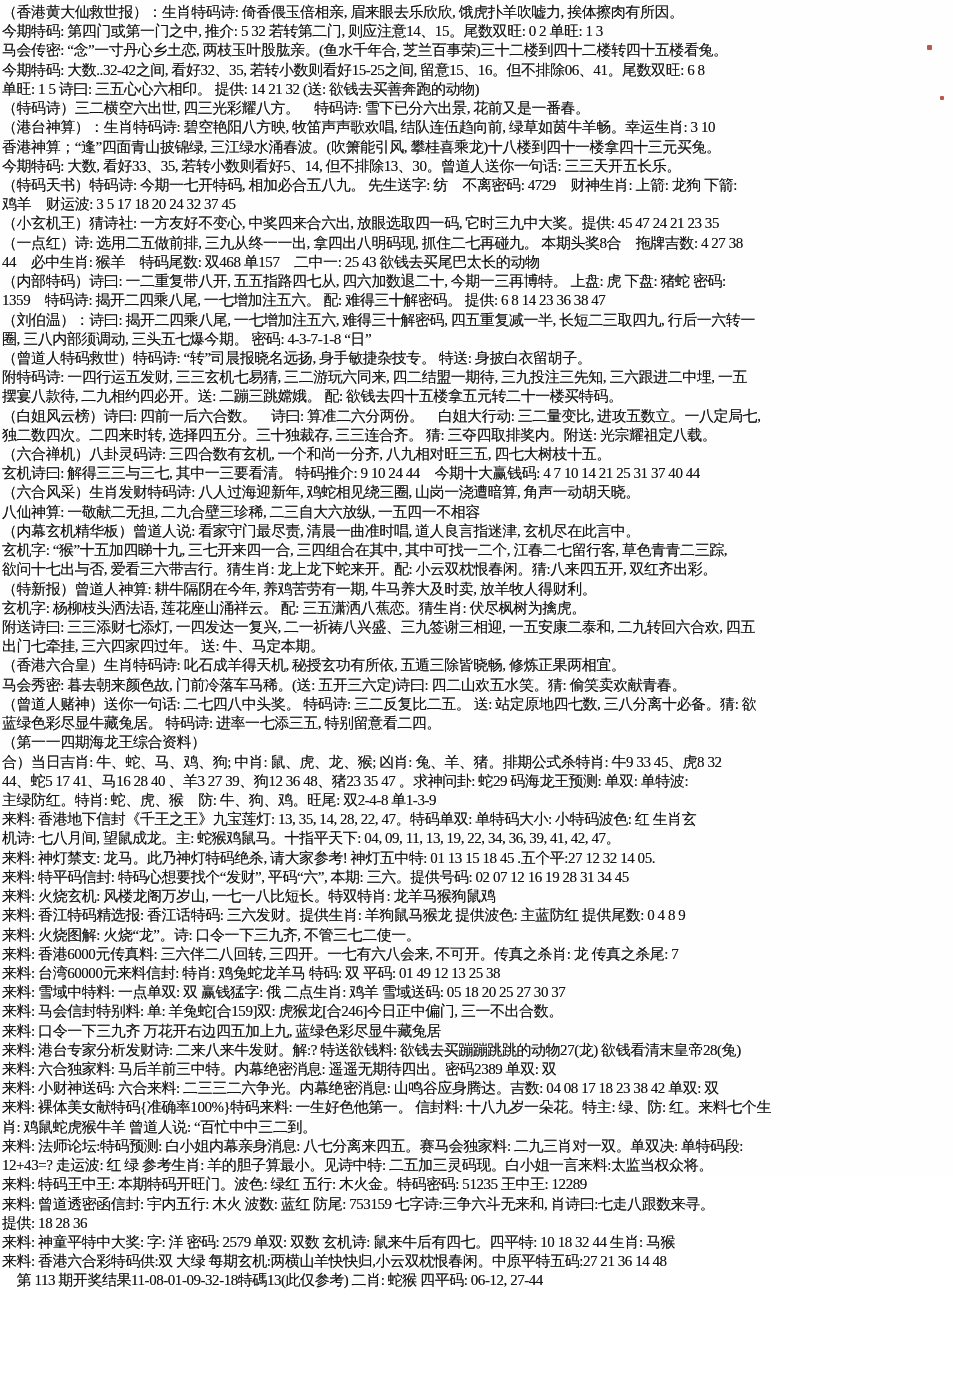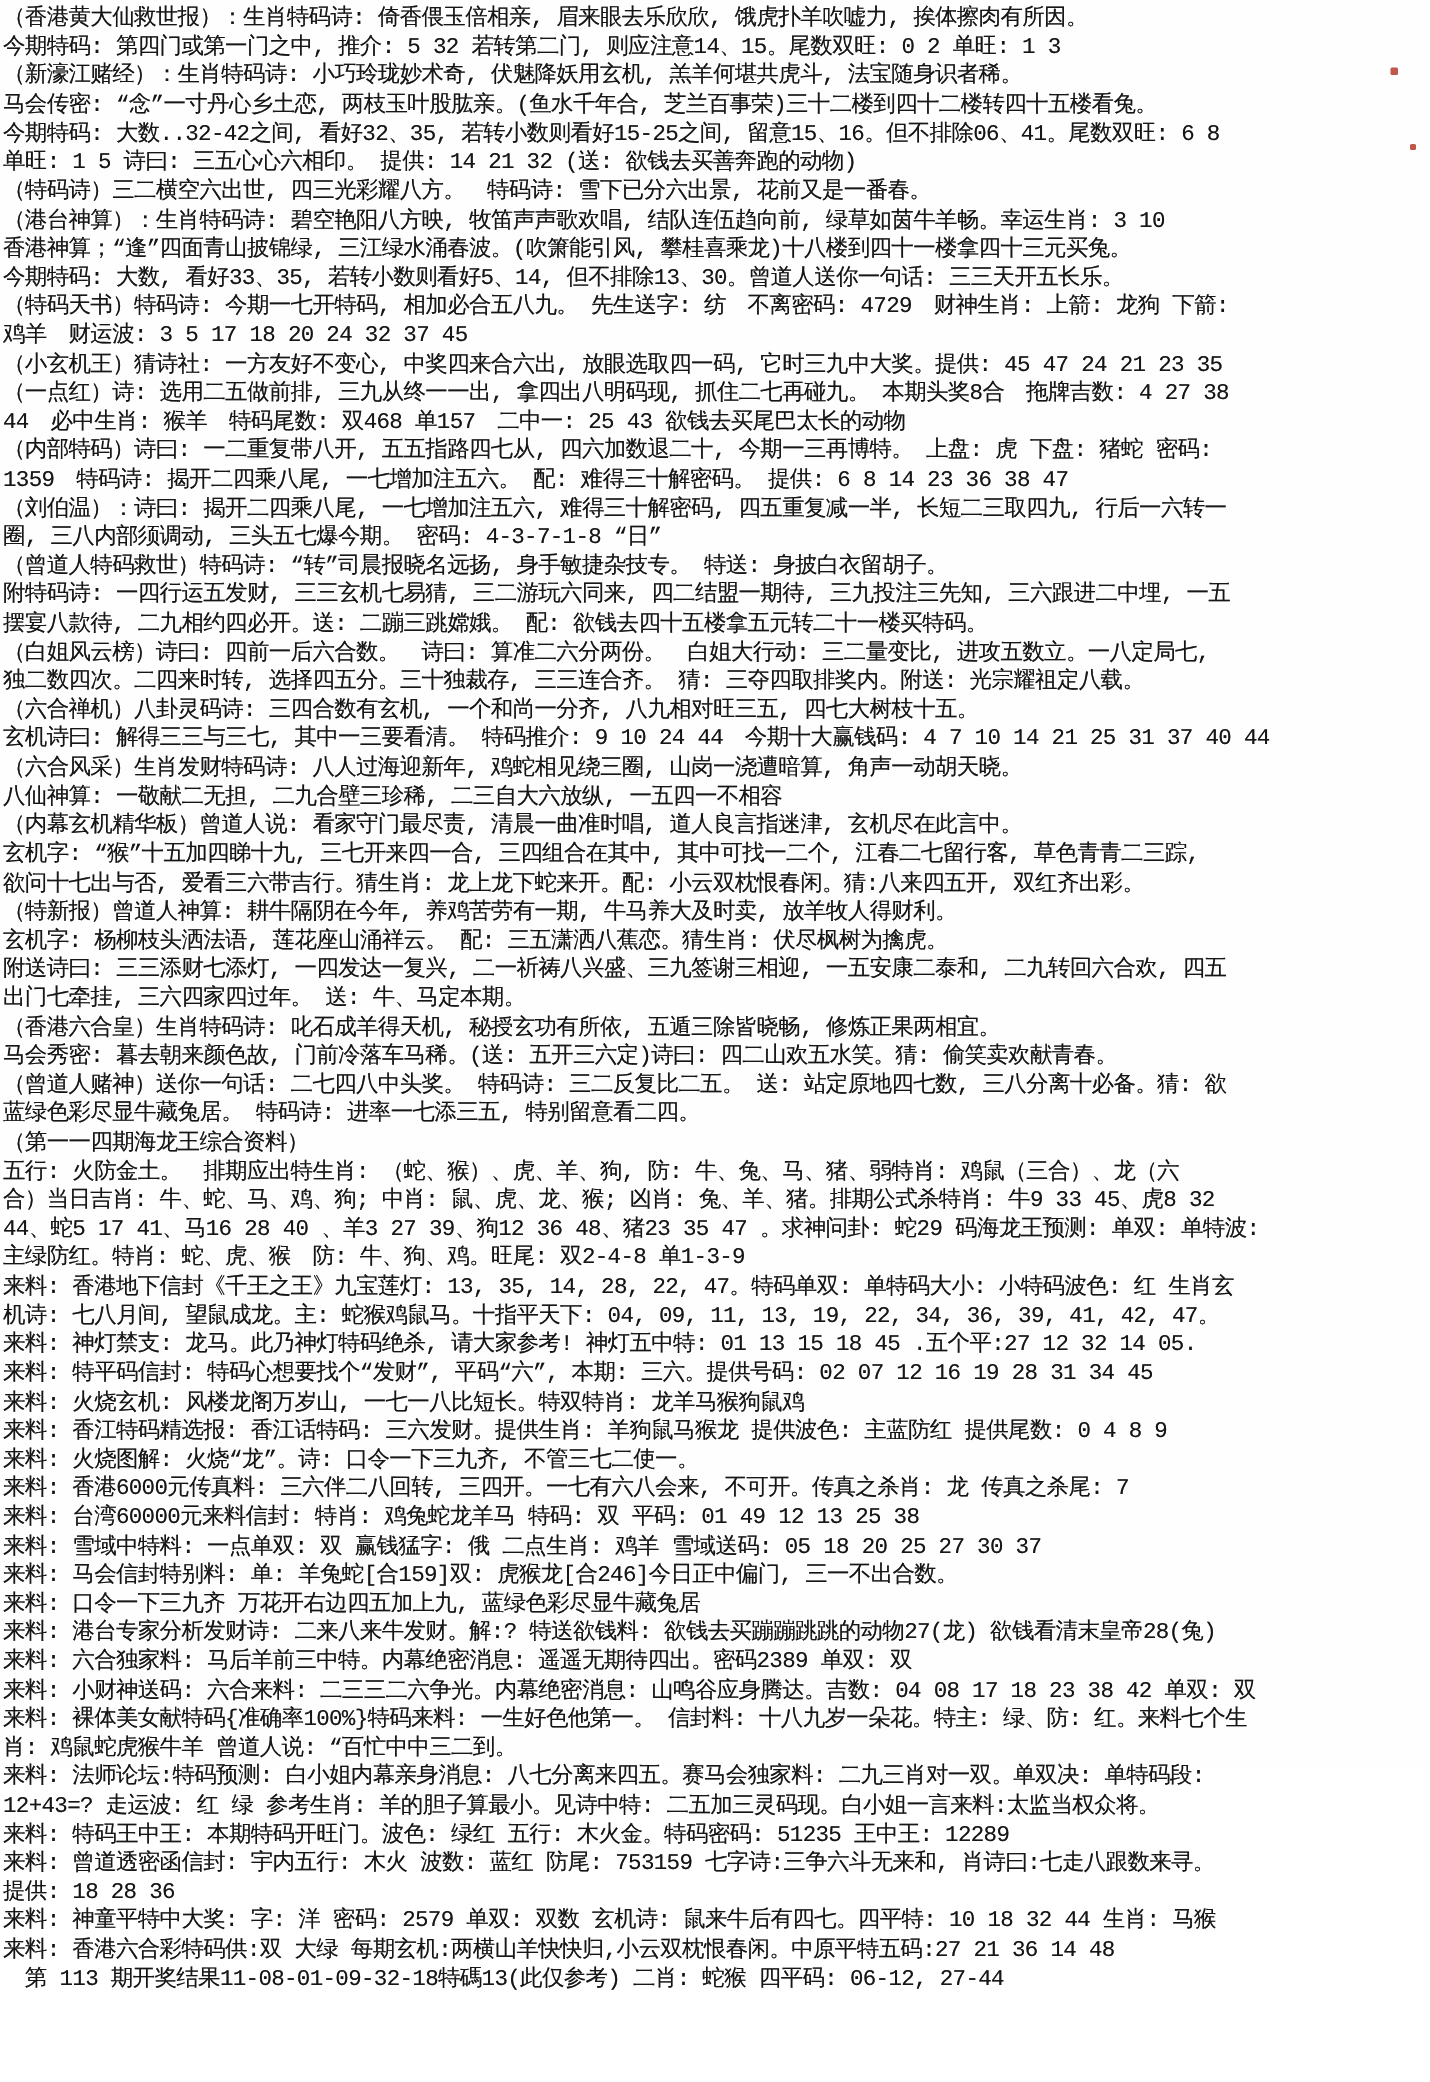--- a/index.html
+++ b/index.html
@@ -12,21 +12,21 @@
     height: 1388px;
     overflow: hidden;
   }
   .doc {
     position: relative;
     width: 953px;
     height: 1177px;
     box-sizing: border-box;
     padding: 3px 0 0 2px;
     background: #fefefe;
-    font-family: Liberation Mono, monospace;
+    font-family: Liberation Serif, serif;
     color: #161616;
   }
   .line {
     height: 19.22px;
     line-height: 19.22px;
     font-size: 15px;
     letter-spacing: -0.45px;
     white-space: nowrap;
     overflow: hidden;
     
@@ -40,21 +40,20 @@
   .speck-a { left: 927px; top: 45px;  width: 5px; height: 5px; }
   .speck-b { left: 940px; top: 96px;  width: 4px; height: 4px; }
 </style>
 </head>
 <body>
 
 <div class="doc" style="background: rgb(254, 254, 254); color: rgb(22, 22, 22);">
   <div id="doc-lines">
       <div class="line">（香港黄大仙救世报）：生肖特码诗: 倚香偎玉倍相亲, 眉来眼去乐欣欣, 饿虎扑羊吹嘘力, 挨体擦肉有所因。</div>
       <div class="line">今期特码: 第四门或第一门之中, 推介: 5 32 若转第二门, 则应注意14、15。尾数双旺: 0 2 单旺: 1 3</div>
-      <div class="line">（新濠江赌经）：生肖特码诗: 小巧玲珑妙术奇, 伏魅降妖用玄机, 羔羊何堪共虎斗, 法宝随身识者稀。</div>
       <div class="line">马会传密: “念”一寸丹心乡土恋, 两枝玉叶股肱亲。(鱼水千年合, 芝兰百事荣)三十二楼到四十二楼转四十五楼看兔。</div>
       <div class="line">今期特码: 大数..32-42之间, 看好32、35, 若转小数则看好15-25之间, 留意15、16。但不排除06、41。尾数双旺: 6 8</div>
       <div class="line">单旺: 1 5 诗曰: 三五心心六相印。 提供: 14 21 32 (送: 欲钱去买善奔跑的动物)</div>
       <div class="line">（特码诗）三二横空六出世, 四三光彩耀八方。　特码诗: 雪下已分六出景, 花前又是一番春。</div>
       <div class="line">（港台神算）：生肖特码诗: 碧空艳阳八方映, 牧笛声声歌欢唱, 结队连伍趋向前, 绿草如茵牛羊畅。幸运生肖: 3 10</div>
       <div class="line">香港神算；“逢”四面青山披锦绿, 三江绿水涌春波。(吹箫能引风, 攀桂喜乘龙)十八楼到四十一楼拿四十三元买兔。</div>
       <div class="line">今期特码: 大数, 看好33、35, 若转小数则看好5、14, 但不排除13、30。曾道人送你一句话: 三三天开五长乐。</div>
       <div class="line">（特码天书）特码诗: 今期一七开特码, 相加必合五八九。 先生送字: 纺　不离密码: 4729　财神生肖: 上箭: 龙狗 下箭:</div>
       <div class="line">鸡羊　财运波: 3 5 17 18 20 24 32 37 45</div>
       <div class="line">（小玄机王）猜诗社: 一方友好不变心, 中奖四来合六出, 放眼选取四一码, 它时三九中大奖。提供: 45 47 24 21 23 35</div>
@@ -78,21 +77,20 @@
       <div class="line">欲问十七出与否, 爱看三六带吉行。猜生肖: 龙上龙下蛇来开。配: 小云双枕恨春闲。猜:八来四五开, 双红齐出彩。</div>
       <div class="line">（特新报）曾道人神算: 耕牛隔阴在今年, 养鸡苦劳有一期, 牛马养大及时卖, 放羊牧人得财利。</div>
       <div class="line">玄机字: 杨柳枝头洒法语, 莲花座山涌祥云。 配: 三五潇洒八蕉恋。猜生肖: 伏尽枫树为擒虎。</div>
       <div class="line">附送诗曰: 三三添财七添灯, 一四发达一复兴, 二一祈祷八兴盛、三九签谢三相迎, 一五安康二泰和, 二九转回六合欢, 四五</div>
       <div class="line">出门七牵挂, 三六四家四过年。 送: 牛、马定本期。</div>
       <div class="line">（香港六合皇）生肖特码诗: 叱石成羊得天机, 秘授玄功有所依, 五遁三除皆晓畅, 修炼正果两相宜。</div>
       <div class="line">马会秀密: 暮去朝来颜色故, 门前冷落车马稀。(送: 五开三六定)诗曰: 四二山欢五水笑。猜: 偷笑卖欢献青春。</div>
       <div class="line">（曾道人赌神）送你一句话: 二七四八中头奖。 特码诗: 三二反复比二五。 送: 站定原地四七数, 三八分离十必备。猜: 欲</div>
       <div class="line">蓝绿色彩尽显牛藏兔居。 特码诗: 进率一七添三五, 特别留意看二四。</div>
       <div class="line">（第一一四期海龙王综合资料）</div>
-      <div class="line">五行: 火防金土。　排期应出特生肖: （蛇、猴）、虎、羊、狗, 防: 牛、兔、马、猪、弱特肖: 鸡鼠（三合）、龙（六</div>
       <div class="line">合）当日吉肖: 牛、蛇、马、鸡、狗; 中肖: 鼠、虎、龙、猴; 凶肖: 兔、羊、猪。排期公式杀特肖: 牛9 33 45、虎8 32</div>
       <div class="line">44、蛇5 17 41、马16 28 40 、羊3 27 39、狗12 36 48、猪23 35 47 。求神问卦: 蛇29 码海龙王预测: 单双: 单特波:</div>
       <div class="line">主绿防红。特肖: 蛇、虎、猴　防: 牛、狗、鸡。旺尾: 双2-4-8 单1-3-9</div>
       <div class="line">来料: 香港地下信封《千王之王》九宝莲灯: 13, 35, 14, 28, 22, 47。特码单双: 单特码大小: 小特码波色: 红 生肖玄</div>
       <div class="line">机诗: 七八月间, 望鼠成龙。主: 蛇猴鸡鼠马。十指平天下: 04, 09, 11, 13, 19, 22, 34, 36, 39, 41, 42, 47。</div>
       <div class="line">来料: 神灯禁支: 龙马。此乃神灯特码绝杀, 请大家参考! 神灯五中特: 01 13 15 18 45 .五个平:27 12 32 14 05.</div>
       <div class="line">来料: 特平码信封: 特码心想要找个“发财”, 平码“六”, 本期: 三六。提供号码: 02 07 12 16 19 28 31 34 45</div>
       <div class="line">来料: 火烧玄机: 风楼龙阁万岁山, 一七一八比短长。特双特肖: 龙羊马猴狗鼠鸡</div>
       <div class="line">来料: 香江特码精选报: 香江话特码: 三六发财。提供生肖: 羊狗鼠马猴龙 提供波色: 主蓝防红 提供尾数: 0 4 8 9</div>
       <div class="line">来料: 火烧图解: 火烧“龙”。诗: 口令一下三九齐, 不管三七二使一。</div>

